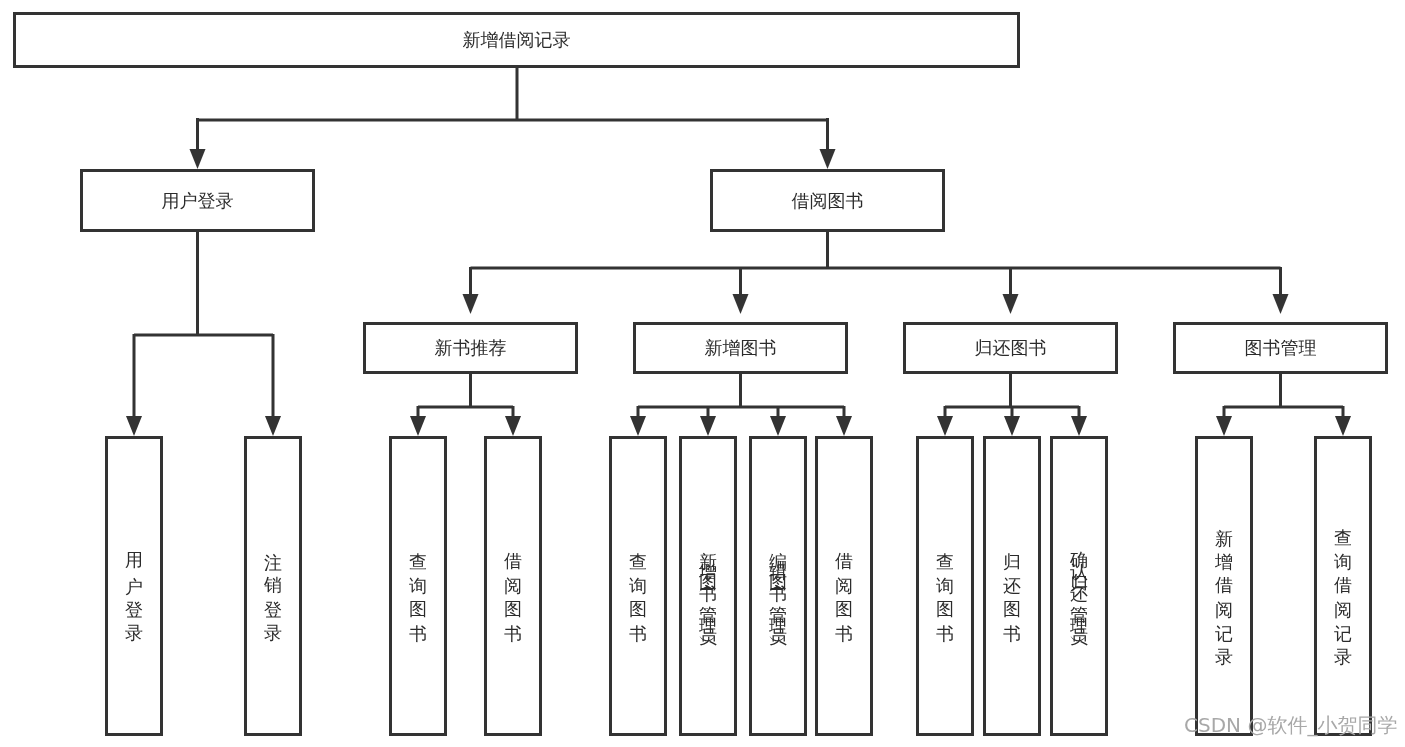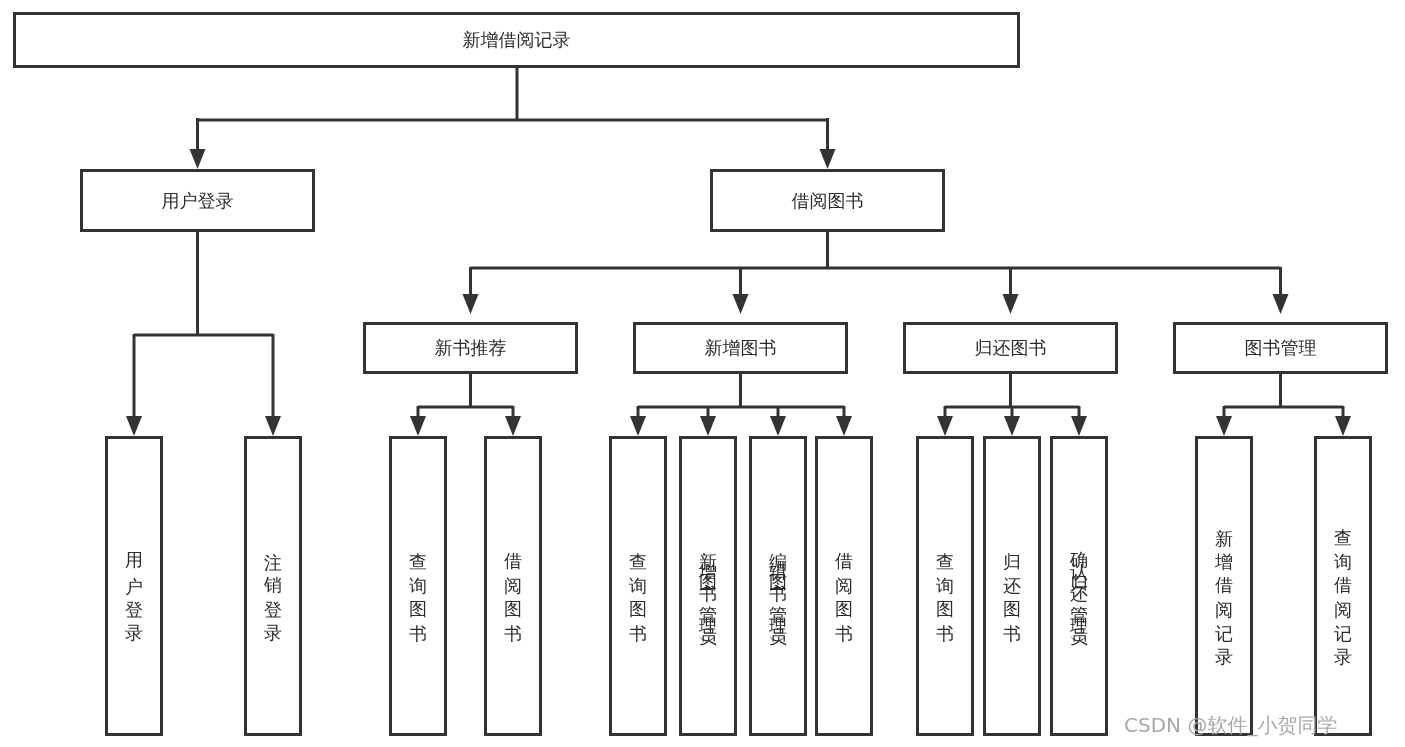--- a/index.html
+++ b/index.html
@@ -50,21 +50,21 @@
     letter-spacing: 24px;
     font-size: 18px;
     line-height: 1;
     color: var(--text);
     white-space: nowrap;
   }
   .leaf.dense .vtext { letter-spacing: 11px; }
 
   .watermark {
     position: absolute;
-    left: 1124px;
+    left: 1184px;
     top: 712px;
     font-size: 20px;
     color: var(--wm);
     white-space: nowrap;
     pointer-events: none;
   }
 </style>
 </head>
 <body>
 

